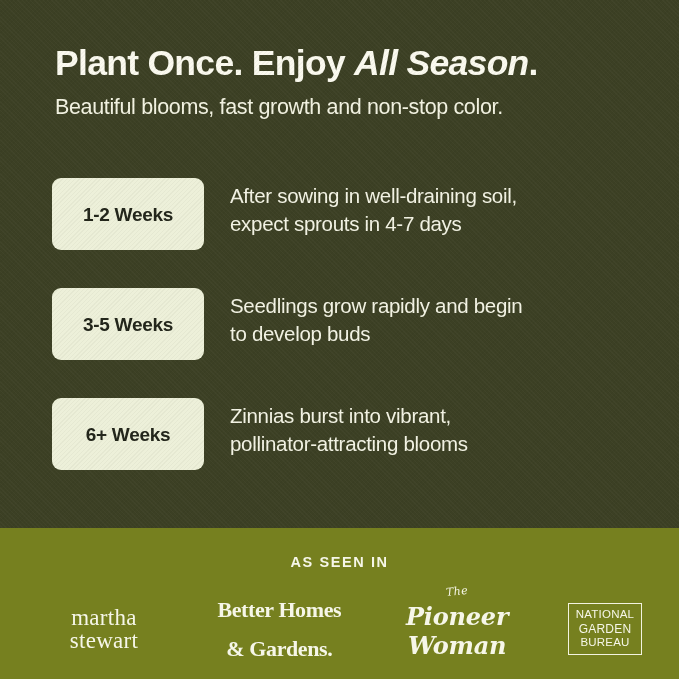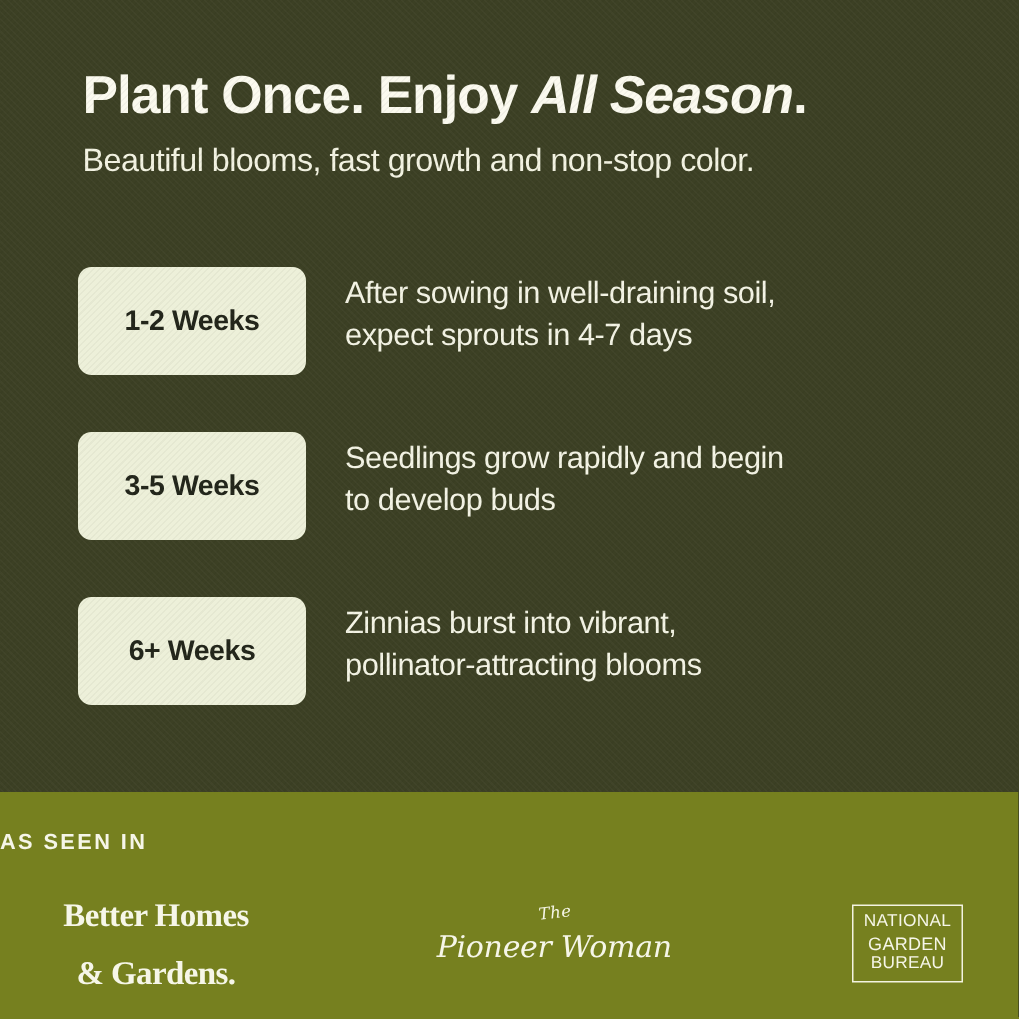--- a/index.html
+++ b/index.html
@@ -133,21 +133,21 @@
     width: 679px;
     height: 151px;
     background: #76801f;
     z-index: 4;
   }
   #as-seen-title {
     position: absolute;
     left: 0;
     top: 26px;
     width: 679px;
-    text-align: left;
+    text-align: center;
     font-size: 14.5px;
     font-weight: bold;
     letter-spacing: 1.6px;
     color: #f6f6e8;
   }
   #logo-row {
     position: absolute;
     left: 24px;
     top: 62px;
     width: 631px;
@@ -204,24 +204,24 @@
   .pw-the {
     position: absolute;
     top: -14px;
     left: 50%;
     transform: translateX(-50%) rotate(-6deg);
     font-size: 11px;
     font-style: italic;
     letter-spacing: 0.3px;
   }
   .pw-main {
-    font-size: 20px;
+    font-size: 24px;
     font-style: italic;
     letter-spacing: -0.2px;
-    font-weight: normal;
+    font-weight: bold;
     display: block;
     padding-top: 3px;
   }
 
   
   #logo-national-garden-bureau {
     flex: 0 0 100px;
   }
   .ngb-box {
     border: 1.6px solid #f3f3e0;
@@ -290,20 +290,26 @@
 
   </div>
 
   <div id="texture-overlay"></div>
 
   <div id="as-seen-band">
     <div id="as-seen-title">AS SEEN IN</div>
 
     <div id="logo-row">
 
+      <div class="logo-cell" id="logo-martha-stewart">
+        <div class="ms-stack">
+          <span class="ms-line1">martha</span>
+          <span class="ms-line2">stewart</span>
+        </div>
+      </div>
 
       <div class="logo-cell" id="logo-better-homes">
         <div class="bhg-stack">
           <span class="bhg-line1">Better Homes</span>
           <span class="bhg-line2">&amp; Gardens.</span>
         </div>
       </div>
 
       <div class="logo-cell" id="logo-pioneer-woman">
         <div class="pw-wrap">

